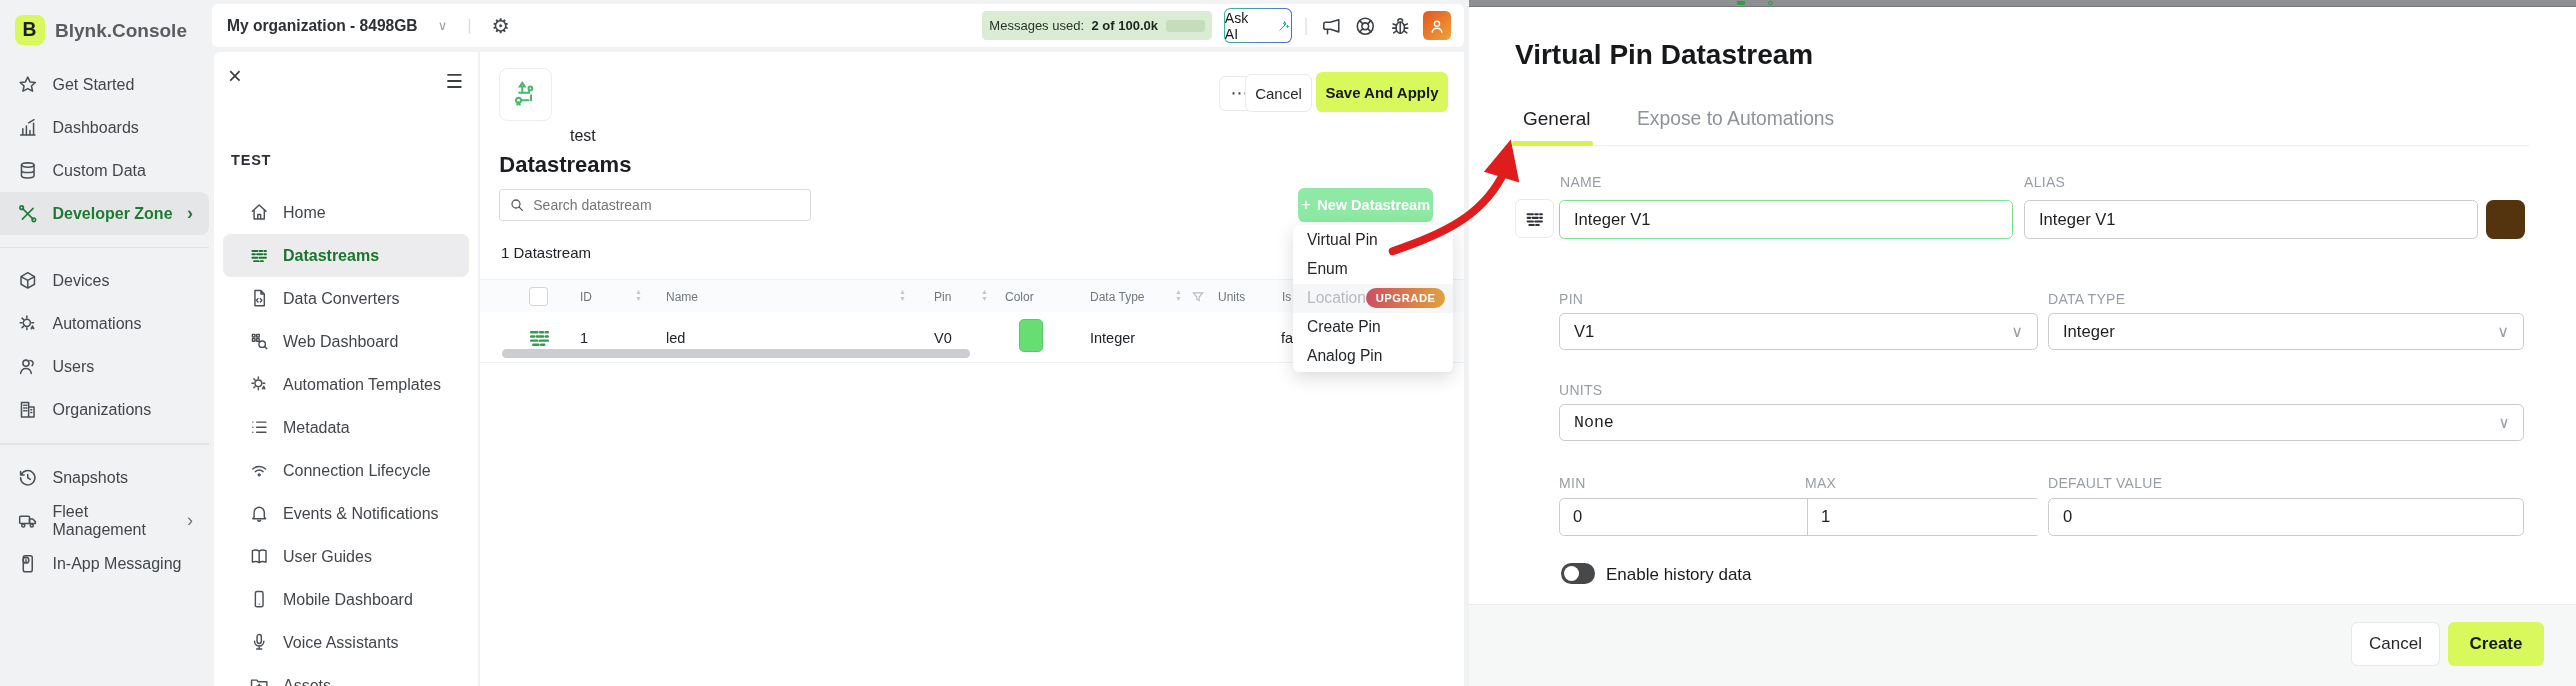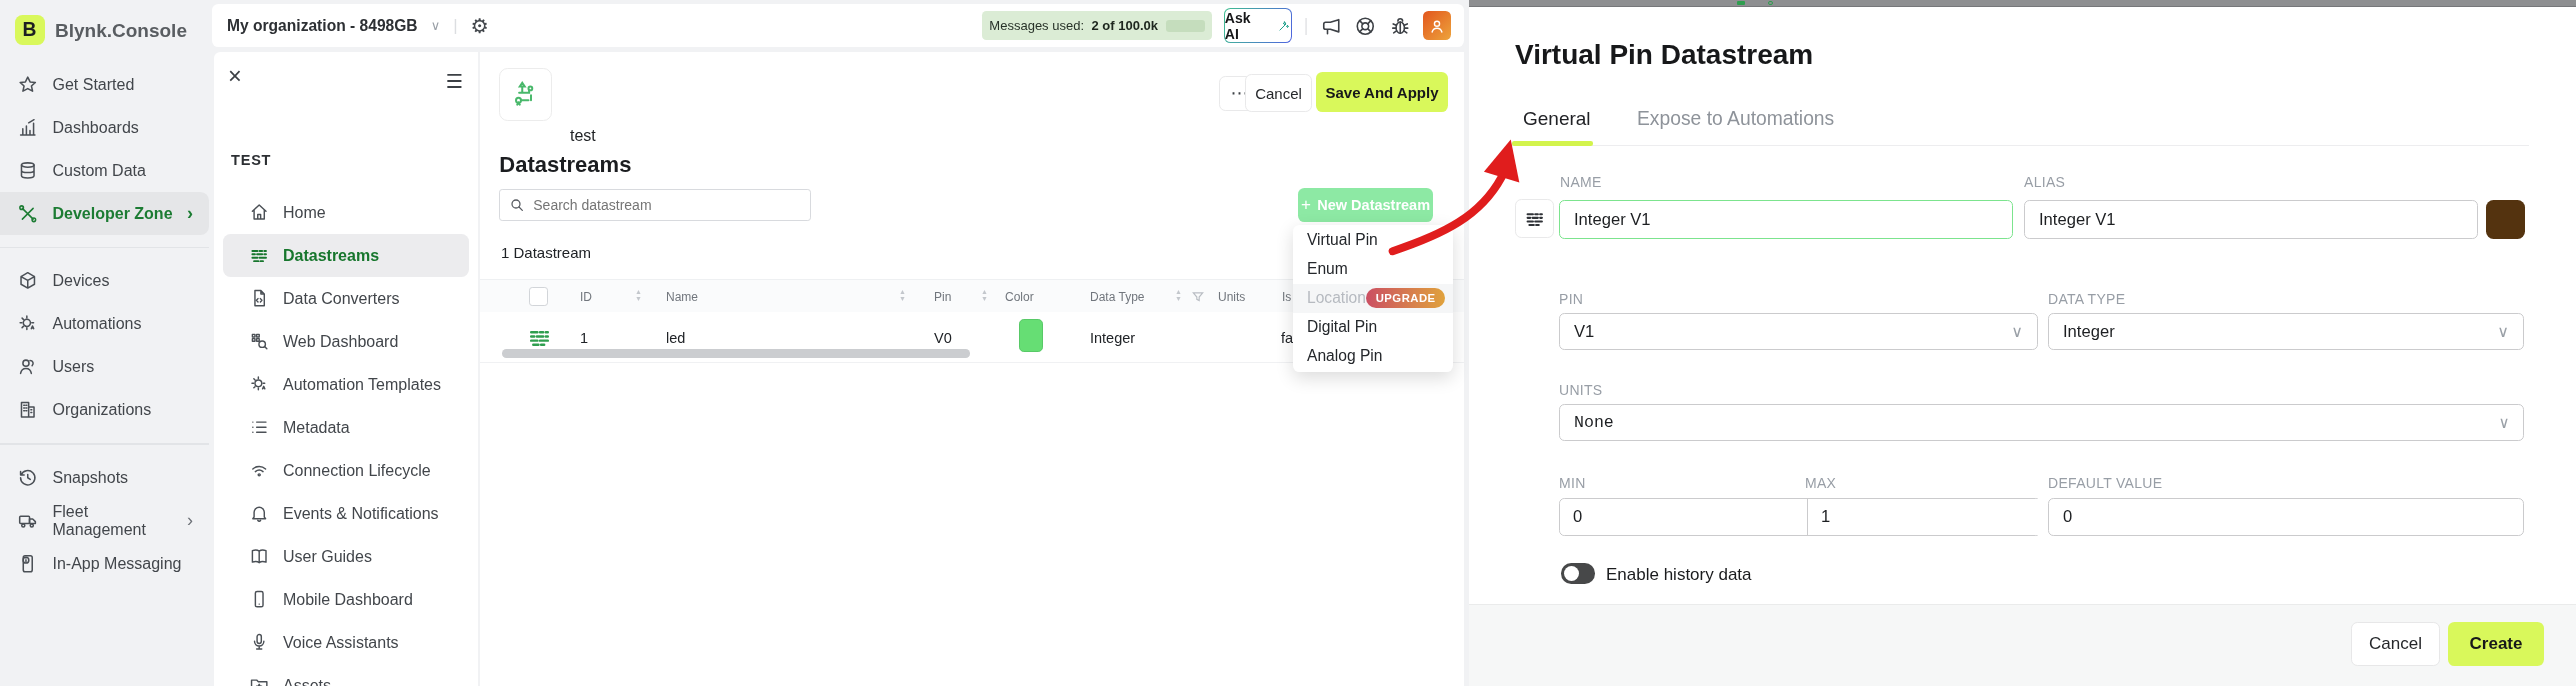--- a/index.html
+++ b/index.html
@@ -121,33 +121,33 @@
             <rect x="7" y="3" width="10" height="18" rx="2"></rect>
             <circle cx="10" cy="8" r="3.2"></circle>
             <path d="M10 6.7v.1M10 8.2v1.2"></path>
           </svg>
         <span>In-App Messaging</span>
       </div>
     </div>
   </div>
 
   <div class="abs card" style="left:212px;top:4.3px;width:1252px;height:43px;border-radius:6.4px;">
-    <div class="abs" style="left:15px;top:0;height:43px;display:flex;align-items:center;gap:13px;">
+    <div class="abs" style="left:15px;top:0;height:43px;display:flex;align-items:center;gap:20px;">
       <span style="font-size:15.6px;font-weight:bold;color:#2d3034;cursor:pointer;">My organization - 8498GB</span>
       <span class="chev" style="font-size:13px;">∨</span>
       <span style="color:#dcdee1;font-size:17px;">|</span>
       <span style="font-size:20.4px;color:#43474c;cursor:pointer;">⚙</span>
     </div>
     <div class="abs" style="right:13px;top:0;height:43px;display:flex;align-items:center;gap:11.8px;">
       <div style="background:#dbecd5;border-radius:4.3px;height:29px;display:flex;align-items:center;gap:7.5px;padding:0 7.5px;">
         <span style="font-size:13px;color:#283229;">Messages used:</span>
         <span style="font-size:13px;color:#1d261e;font-weight:bold;">2 of 100.0k</span>
         <span style="display:inline-block;width:39px;height:11.8px;border-radius:3.2px;background:#c5ddbd;"></span>
       </div>
-      <div style="height:33px;width:66px;border-radius:6.4px;border:1.6px solid transparent;background:linear-gradient(#fff,#fff) padding-box,linear-gradient(110deg,#3fbf8f,#4f63e0) border-box;display:flex;align-items:center;justify-content:center;gap:14px;cursor:pointer;font-weight:bold;">
+      <div style="height:33px;width:66px;border-radius:6.4px;border:1.6px solid transparent;background:linear-gradient(#fff,#fff) padding-box,linear-gradient(110deg,#3fbf8f,#4f63e0) border-box;display:flex;align-items:center;justify-content:center;gap:14px;cursor:pointer;">
         <span style="font-size:14px;color:#17181a;">Ask AI</span>
         <svg class="ic" viewBox="0 0 24 24" style="width:14px;height:14px;color:#1fa08c;">
             <path d="M5 19L15 9M13 5l.7 1.8L15.5 7.5l-1.8.7L13 10l-.7-1.8L10.5 7.5l1.8-.7zM18 11l.5 1.3 1.3.5-1.3.5L18 14.6l-.5-1.3-1.3-.5 1.3-.5z"></path>
           </svg>
       </div>
       <span style="color:#e3e4e6;font-size:18px;">|</span>
       <svg class="ic" viewBox="0 0 24 24" style="width:22.5px;height:22.5px;color:#3d4146;cursor:pointer;">
           <path d="M20 5v13l-9-2.8H6a2 2 0 01-2-2v-3.4a2 2 0 012-2h5zM8 15.5V20"></path>
         </svg>
       <svg class="ic" viewBox="0 0 24 24" style="width:22.5px;height:22.5px;color:#3d4146;cursor:pointer;">
@@ -330,21 +330,21 @@
         <span>Virtual Pin</span>
       </div>
     <div class="dd-item">
         <span>Enum</span>
       </div>
     <div class="dd-item" style="background:#f5f6f7;color:#b6bac0;cursor:default;">
       <span>Location</span>
       <span style="margin-left:auto;background:linear-gradient(90deg,#cb4f63,#e0a23c);color:#fff;font-size:11.3px;font-weight:bold;letter-spacing:0.5px;border-radius:10.7px;padding:4.3px 9.7px;">UPGRADE</span>
     </div>
     <div class="dd-item">
-        <span>Digital Pin</span>
+        <span>Create Pin</span>
       </div>
     <div class="dd-item">
         <span>Analog Pin</span>
       </div>
   </div>
 
   <div class="abs" style="left:1469px;top:6.4px;width:1107px;height:680px;background:#fff;z-index:4;">
     <div class="abs" style="left:0;top:-6.4px;width:1107px;height:6.4px;background:#8e8f91;border-bottom:1.1px solid #76777a;">
       <span class="abs" style="left:268px;top:1.1px;width:7.5px;height:4.3px;background:#2f9e4f;border-radius:1.1px;"></span>
       <span class="abs" style="left:299px;top:0.5px;width:5.4px;height:4.8px;border:1.1px solid #2f9e4f;border-radius:2.1px;box-sizing:border-box;"></span>

